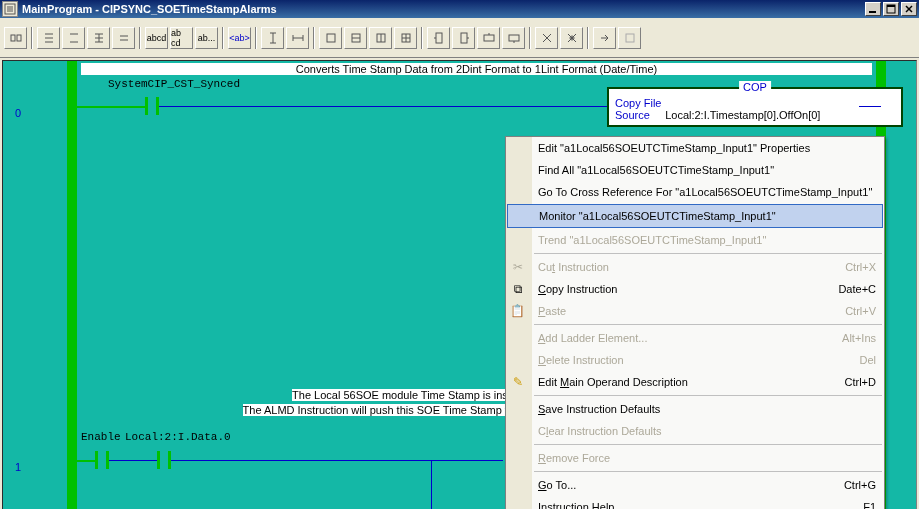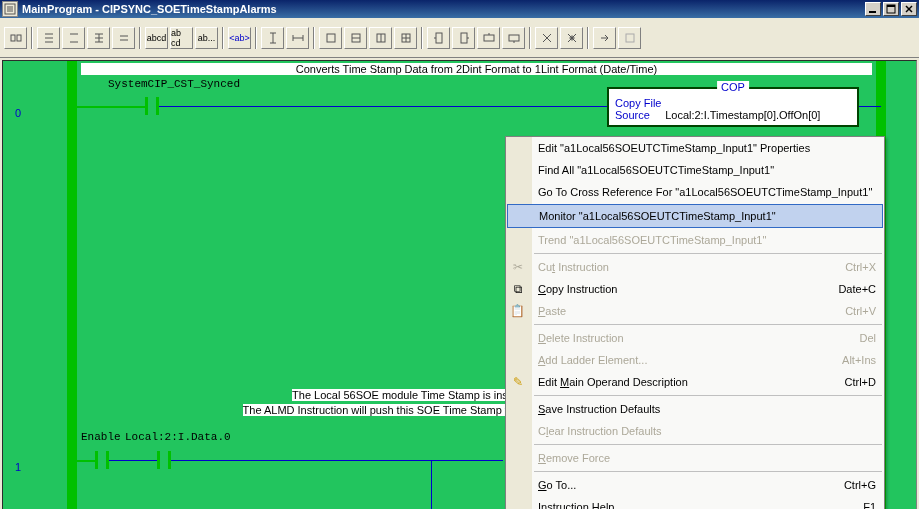--- a/index.html
+++ b/index.html
@@ -8,21 +8,21 @@
   .titlebar { height: 18px; background: linear-gradient(to bottom, #0a246a, #3a6ea5); display: flex; align-items: center; padding: 4px 2px; color: white; font-weight: bold; }
   .titlebar .icon-box { width: 16px; height: 16px; background: #ece9d8; border: 1px solid #888; margin-right: 4px; display: flex; align-items: center; justify-content: center; }
   .titlebar-title { flex: 1; }
   .win-buttons { display: flex; gap: 2px; }
   .win-btn { width: 16px; height: 14px; background: #d4d0c8; border: 1px solid #fff; border-right-color: #404040; border-bottom-color: #404040; display: flex; align-items: center; justify-content: center; font-family: Arial; font-size: 10px; font-weight: bold; color: black; }
 
   .toolbar { height: 40px; background: #ece9d8; border-bottom: 1px solid #808080; display: flex; align-items: center; padding: 2px 4px; gap: 2px; }
   .tb-btn { width: 23px; height: 22px; border: 1px solid #fff; border-right-color: #808080; border-bottom-color: #808080; background: #ece9d8; display: flex; align-items: center; justify-content: center; font-size: 9px; }
   .tb-sep { width: 2px; height: 22px; border-left: 1px solid #808080; border-right: 1px solid #fff; margin: 0 2px; }
 
-  .workspace { position: relative; background: #22c55e; border: 1px inset #808080; margin: 2px; height: 450px; overflow: hidden; }
+  .workspace { position: relative; background: #14b8a6; border: 1px inset #808080; margin: 2px; height: 450px; overflow: hidden; }
 
   
   .rail-left { position: absolute; left: 64px; top: 0; width: 10px; height: 100%; background: #00c000; }
   .rail-right { position: absolute; right: 30px; top: 0; width: 10px; height: 100%; background: #00c000; }
 
   .rung { position: absolute; left: 0; right: 0; }
   .rung-num { position: absolute; left: 12px; color: #0000cc; }
 
   .rung-comment { position: absolute; left: 78px; right: 44px; text-align: center; color: #000; background: white; }
 
@@ -232,21 +232,21 @@
 
     <div class="tag-label" style="top:15px; left:105px;">SystemCIP_CST_Synced</div>
 
     <div class="wire" style="top:43px; left:74px; width:68px; background:#00c000; height:2px;"></div>
     <div class="contact" style="top:34px; left:142px;">
         <div class="mid"></div>
       </div>
 
     <div class="wire" style="top:43px; left:156px; width:448px; background:#0000cc;"></div>
 
-    <div class="inst-block" style="top:24px; left:604px; width:252px;">
+    <div class="inst-block" style="top:24px; left:604px; width:296px;">
       <div class="inst-title">COP</div>
       <div class="inst-body">
         <div class="inst-line">Copy File</div>
         <div class="inst-line"><span>Source</span>&nbsp;&nbsp;&nbsp;&nbsp;&nbsp;<span class="inst-val">Local:2:I.Timestamp[0].OffOn[0]</span></div>
       </div>
     </div>
 
     <div class="wire" style="top:43px; left:856px; width:22px; background:#0000cc;"></div>
   </div>
 
@@ -302,26 +302,26 @@
     <span><span class="underline">C</span>opy Instruction</span>
       <span class="ctx-shortcut">Date+C</span>
   </div>
   <div class="ctx-item disabled">
     <span class="ctx-icon">📋</span>
     <span><span class="underline">P</span>aste</span>
       <span class="ctx-shortcut">Ctrl+V</span>
   </div>
   <div class="ctx-sep"></div>
   <div class="ctx-item disabled">
+      <span><span class="underline">A</span>dd Ladder Element...</span>
+      <span class="ctx-shortcut">Alt+Ins</span>
+    </div>
+  <div class="ctx-item disabled">
       <span><span class="underline">D</span>elete Instruction</span>
       <span class="ctx-shortcut">Del</span>
-    </div>
-  <div class="ctx-item disabled">
-      <span><span class="underline">A</span>dd Ladder Element...</span>
-      <span class="ctx-shortcut">Alt+Ins</span>
     </div>
   <div class="ctx-item">
     <span class="ctx-icon" style="color:#c90;">✎</span>
     <span>Edit <span class="underline">M</span>ain Operand Description</span>
       <span class="ctx-shortcut">Ctrl+D</span>
   </div>
   <div class="ctx-sep"></div>
   <div class="ctx-item">
       <span><span class="underline">S</span>ave Instruction Defaults</span>
     </div>

